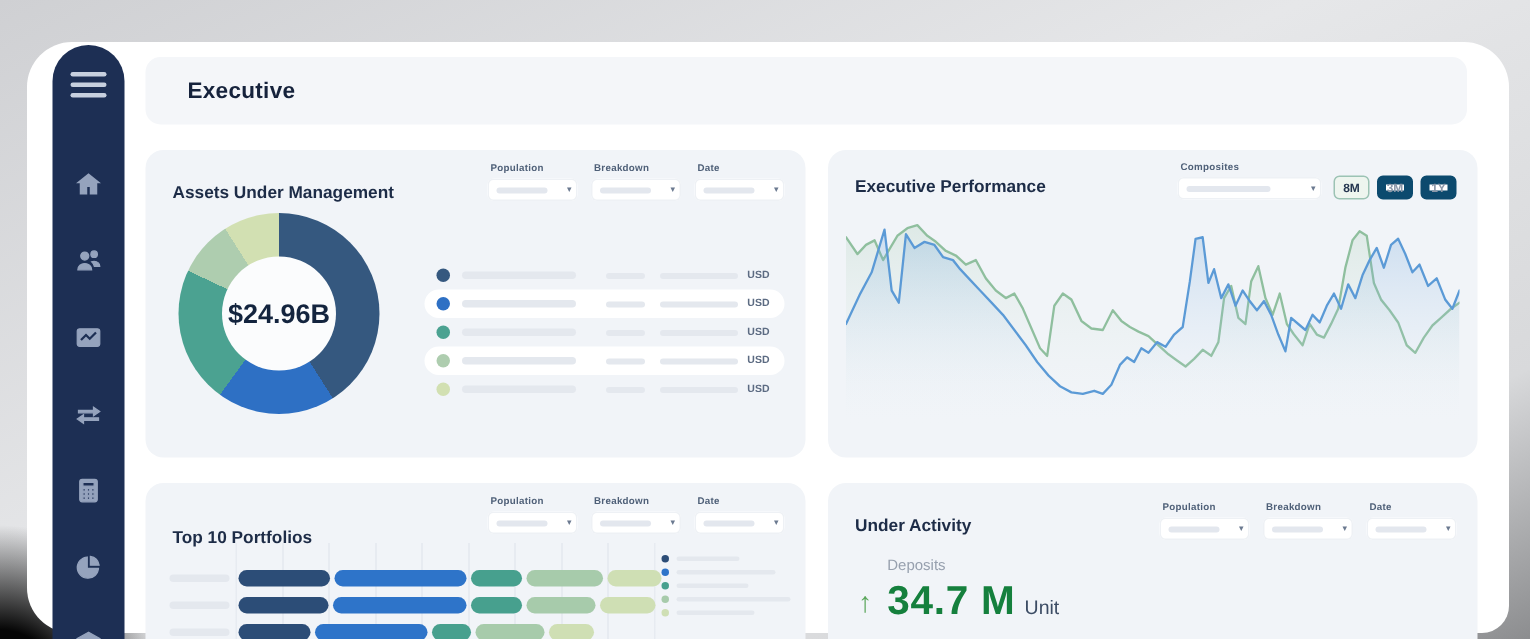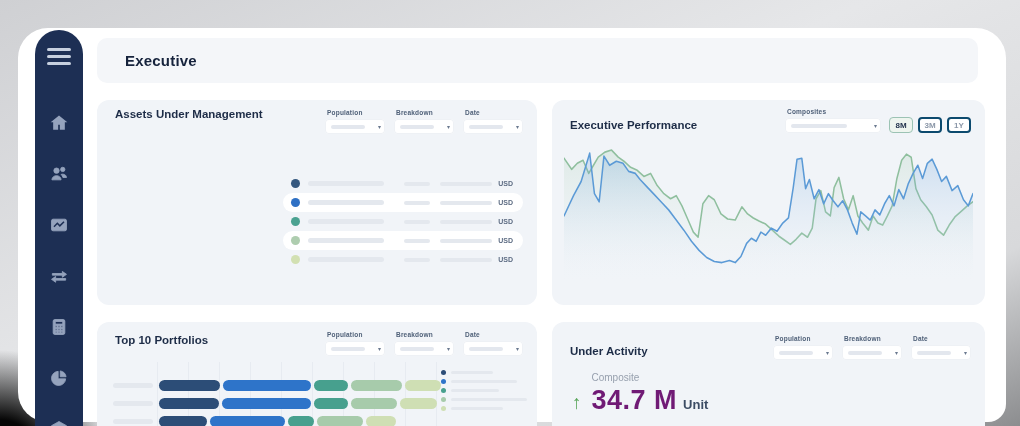--- a/index.html
+++ b/index.html
@@ -65,21 +65,21 @@
   .lv2 { width:52px; height:4px; border-radius:2px; background:#e4e8ee; margin-right:6px; }
   .lcur { font-size:7px; font-weight:bold; color:#5c6b82; }
   
   .perf-controls { position:absolute; top:8px; right:14px; display:flex; align-items:flex-end; gap:8px; }
   .perf-select-group { width:96px; }
   .perf-select-group .fselect .ph { width:56px; }
   .period-btns { display:flex; gap:5px; padding-bottom:0; }
   .pbtn {
     min-width:24px; height:16px; border-radius:4px; background:#ffffff;
     display:flex; align-items:center; justify-content:center;
-    font-size:8px; font-weight:bold; color:#8b97a8; cursor:pointer; border:2px solid #0c4a6e;
+    font-size:8px; font-weight:bold; color:#8b97a8; cursor:pointer; border:6px solid #0c4a6e;
   }
   .pbtn.active { color:#24354f; border:1px solid #9cc3b4; background:#eef5ef; }
   .perf-chart { position:absolute; left:12px; right:12px; bottom:10px; height:152px; }
   .perf-chart svg { width:100%; height:100%; }
   
   .bars-area {
     position:absolute; left:60px; right:100px; top:40px; bottom:0;
     background:repeating-linear-gradient(to right,#e7ebf1 0 1px, transparent 1px 31px);
   }
   .bar-row { position:absolute; left:16px; right:100px; height:11px; display:flex; align-items:center; }
@@ -88,22 +88,22 @@
   .bar-seg { height:11px; border-radius:6px; }
   .bars-legend { position:absolute; right:10px; top:46px; width:86px; }
   .bl-item { display:flex; align-items:center; height:9px; margin-bottom:0; }
   .bl-dot { width:5px; height:5px; border-radius:50%; margin-right:5px; flex:0 0 auto; }
   .bl-line { height:3px; border-radius:2px; background:#e4e8ee; }
   
   .metric { position:absolute; left:20px; top:50px; display:flex; align-items:flex-end; gap:10px; }
   .up-arrow { font-size:19px; color:#5aa65b; font-weight:bold; line-height:1; padding-bottom:4px; }
   .metric-label { font-size:10px; color:#97a0ae; margin-bottom:2px; }
   .metric-value-row { display:flex; align-items:baseline; gap:6px; }
-  .metric-value { font-size:27px; font-weight:bold; color:#701a75; letter-spacing:.5px; }
-  .metric-unit { font-size:13px; font-weight:bold; color:#3c4c64; }
+  .metric-value { font-size:27px; font-weight:bold; color:#15803d; letter-spacing:.5px; }
+  .metric-unit { font-size:13px; font-weight:normal; color:#3c4c64; }
 </style>
 </head>
 <body>
 
 <div class="app">
   <nav class="sidebar">
     <div class="hamburger">
         <span></span>
         <span></span>
         <span></span>
@@ -165,21 +165,21 @@
   </nav>
 
   <div class="content">
     <header class="topbar">
       <h1>Executive</h1>
     </header>
 
     <div class="grid">
 
       <section class="card">
-        <div class="card-title" style="top:8px">Assets Under Management</div>
+        <div class="card-title" style="top:23px">Assets Under Management</div>
         <div class="filters">
             <div class="fgroup">
               <div class="flabel">Population</div>
               <div class="fselect">
                 <div class="ph"></div>
                 <div class="caret">▾</div>
               </div>
             </div>
             <div class="fgroup">
               <div class="flabel">Breakdown</div>
@@ -189,20 +189,26 @@
               </div>
             </div>
             <div class="fgroup">
               <div class="flabel">Date</div>
               <div class="fselect">
                 <div class="ph"></div>
                 <div class="caret">▾</div>
               </div>
             </div>
           </div>
+        <div class="donut-wrap">
+          <div class="donut" id="donut" style="background: conic-gradient(rgb(53, 88, 127) 0%, rgb(53, 88, 127) 41%, rgb(46, 112, 196) 41%, rgb(46, 112, 196) 60%, rgb(75, 162, 145) 60%, rgb(75, 162, 145) 82%, rgb(174, 205, 175) 82%, rgb(174, 205, 175) 91%, rgb(210, 224, 178) 91%, rgb(210, 224, 178) 100%);"></div>
+          <div class="donut-hole">
+            <span>$24.96B</span>
+          </div>
+        </div>
         <div class="aum-legend" id="aum-legend">
             <div class="lrow">
               <div class="ldot" style="background: rgb(53, 88, 127);"></div>
               <div class="lname"></div>
               <div class="lsp"></div>
               <div class="lv1"></div>
               <div class="lv2"></div>
               <div class="lcur">USD</div>
             </div>
             <div class="lrow alt">
@@ -268,21 +274,21 @@
                 <stop offset="0" stop-color="rgba(91,154,214,0.25)"></stop>
                 <stop offset="1" stop-color="rgba(255,255,255,0)"></stop>
               </linearGradient>
               <polygon points="0,72 10,52 18,38 27,10 32,50 37,58 42,13 48,22 55,18 62,20 68,28 75,30 80,36 87,43 94,50 102,58 110,66 118,76 126,86 134,97 142,106 150,113 158,117 166,118 174,116 180,118 186,112 192,99 197,94 202,97 207,88 212,91 218,84 224,87 230,79 236,74 241,44 245,16 250,15 254,45 258,36 263,55 268,46 273,60 278,50 283,57 288,63 293,57 298,66 303,79 308,90 312,68 317,72 322,76 327,66 332,71 337,60 342,52 347,62 352,46 357,55 362,40 367,30 372,22 377,35 382,20 387,16 392,26 397,38 402,33 408,47 414,42 420,56 425,62 430,50 430,150 0,150" fill="url(#g1)"></polygon>
               <polyline points="0,72 10,52 18,38 27,10 32,50 37,58 42,13 48,22 55,18 62,20 68,28 75,30 80,36 87,43 94,50 102,58 110,66 118,76 126,86 134,97 142,106 150,113 158,117 166,118 174,116 180,118 186,112 192,99 197,94 202,97 207,88 212,91 218,84 224,87 230,79 236,74 241,44 245,16 250,15 254,45 258,36 263,55 268,46 273,60 278,50 283,57 288,63 293,57 298,66 303,79 308,90 312,68 317,72 322,76 327,66 332,71 337,60 342,52 347,62 352,46 357,55 362,40 367,30 372,22 377,35 382,20 387,16 392,26 397,38 402,33 408,47 414,42 420,56 425,62 430,50" fill="none" stroke="#5b9ad6" stroke-width="1.6" stroke-linejoin="round" stroke-linecap="round"></polyline>
             </svg>
         </div>
       </section>
 
       <section class="card">
-        <div class="card-title" style="top:12px">Top 10 Portfolios</div>
+        <div class="card-title" style="top:31px">Top 10 Portfolios</div>
         <div class="filters">
             <div class="fgroup">
               <div class="flabel">Population</div>
               <div class="fselect">
                 <div class="ph"></div>
                 <div class="caret">▾</div>
               </div>
             </div>
             <div class="fgroup">
               <div class="flabel">Breakdown</div>
@@ -377,21 +383,21 @@
               <div class="flabel">Date</div>
               <div class="fselect">
                 <div class="ph"></div>
                 <div class="caret">▾</div>
               </div>
             </div>
           </div>
         <div class="metric">
           <div class="up-arrow">↑</div>
           <div>
-            <div class="metric-label">Composite</div>
+            <div class="metric-label">Deposits</div>
             <div class="metric-value-row">
               <span class="metric-value">34.7 M</span>
               <span class="metric-unit">Unit</span>
             </div>
           </div>
         </div>
       </section>
 
     </div>
   </div>

